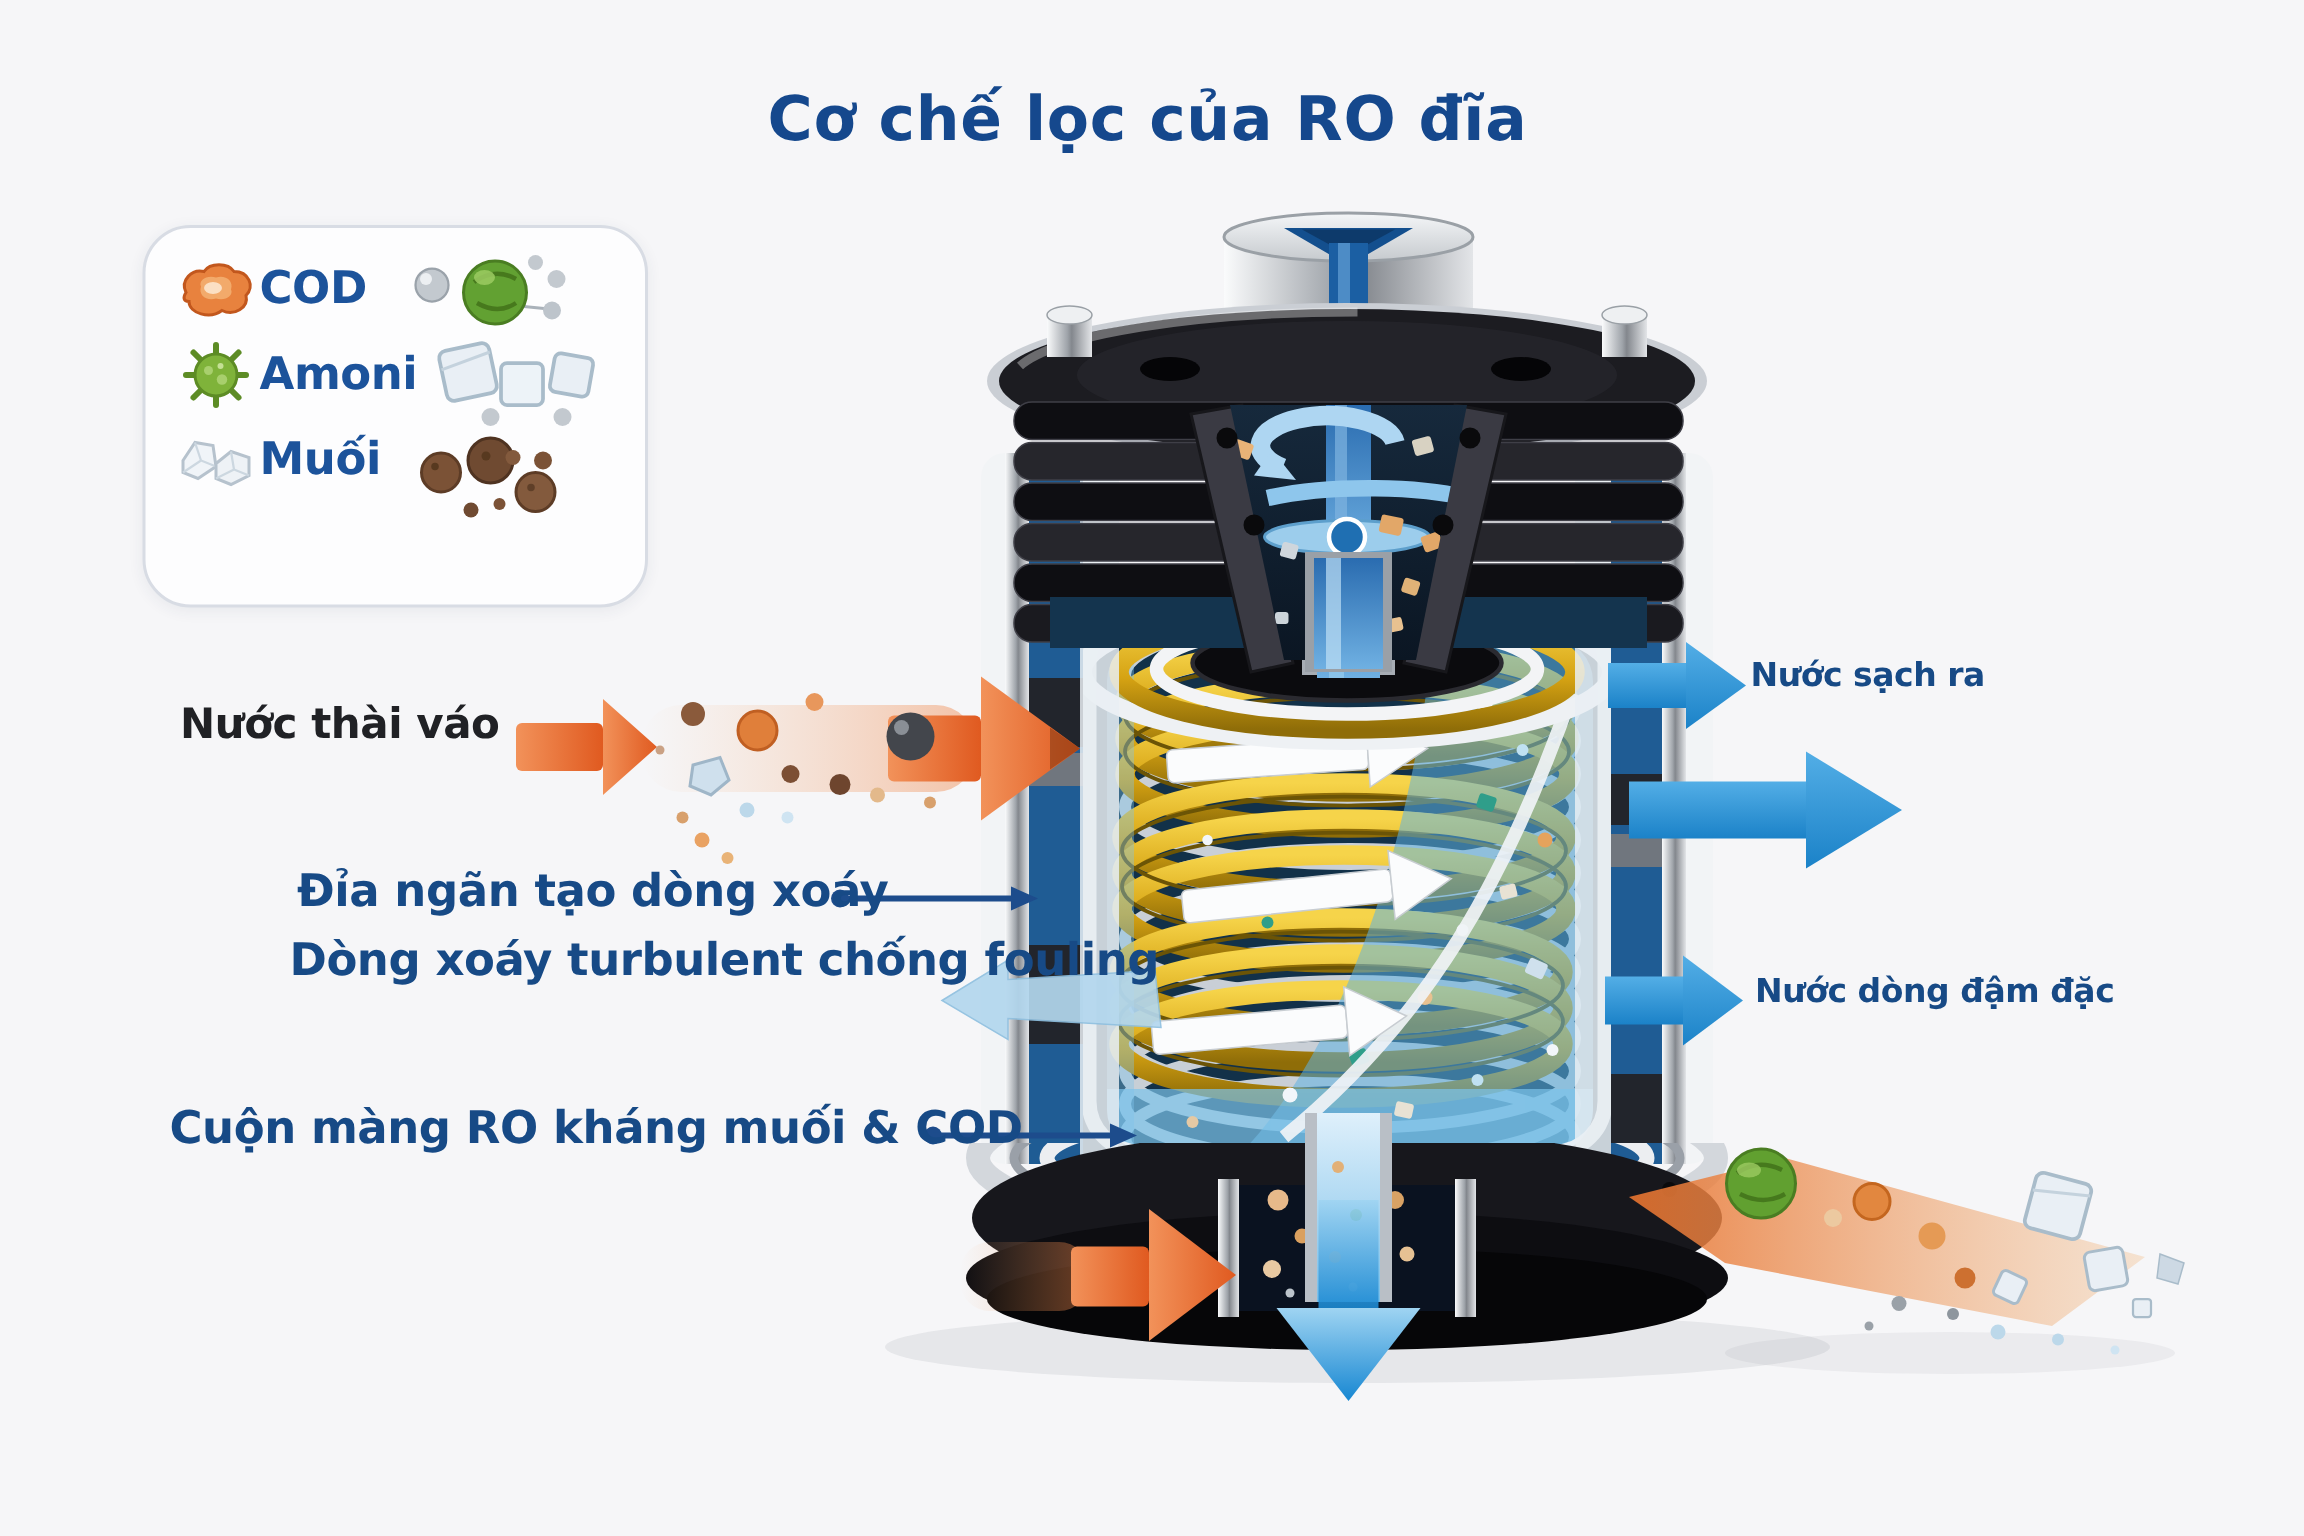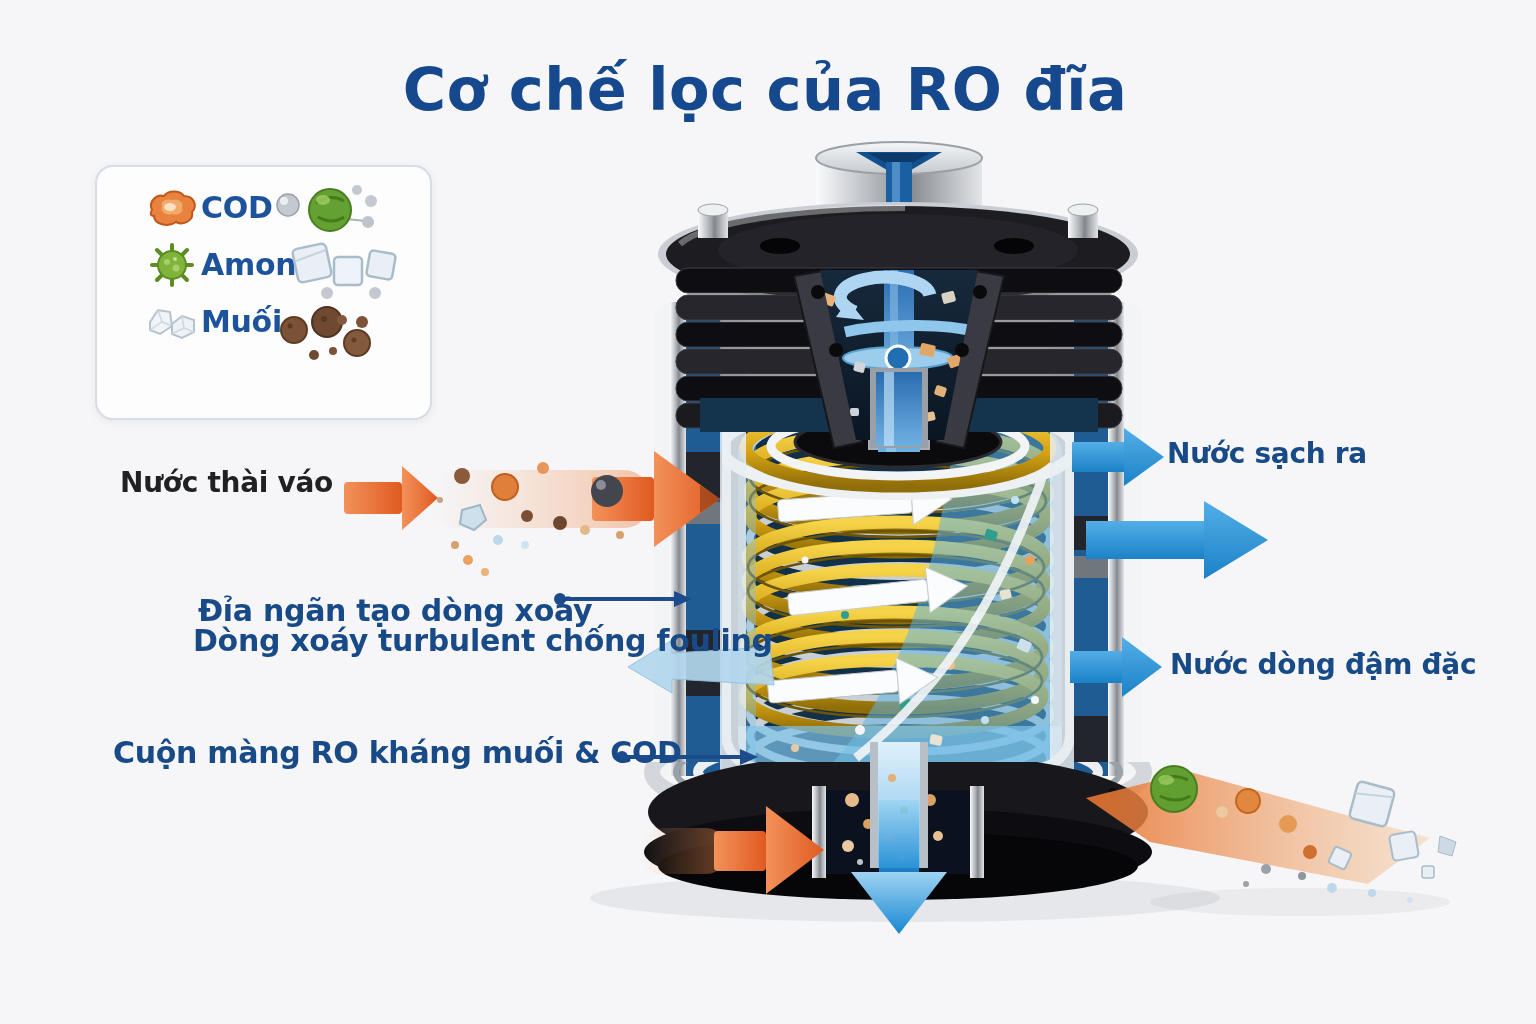--- a/index.html
+++ b/index.html
@@ -5,28 +5,28 @@
   :root{
     --background:#f6f6f8; --title:#15488d; --label-blue:#174a86; --label-dark:#202125;
     --legend-label:#1c539b; --orange-arrow:#e4632b; --blue-arrow:#2293dc;
     --light-blue-arrow:#b3d7ee; --callout-line:#1d4c8c;
   }
   html,body{margin:0;padding:0;}
   .stage{position:relative;width:1536px;height:1024px;background:var(--background);
     overflow:hidden;font-family:"DejaVu Sans","Liberation Sans",sans-serif;}
   .artwork{position:absolute;left:0;top:0;width:1536px;height:1024px;}
   .lbl{position:absolute;white-space:nowrap;z-index:5;line-height:1.15;}
-  .title{left:765px;top:56px;transform:translateX(-50%);font-size:59px;font-weight:700;
+  .title{left:765px;top:56px;transform:translateX(-50%);font-size:41px;font-weight:700;
     color:var(--title);letter-spacing:.5px;}
   .lbl-dark{color:var(--label-dark);font-weight:600;font-size:28px;letter-spacing:-.3px;}
   .lbl-blue{color:var(--label-blue);font-weight:600;font-size:30px;letter-spacing:-.3px;}
-  .lbl-blue-bold{color:var(--label-blue);font-weight:700;font-size:28px;letter-spacing:-.3px;}
-  .legend{position:absolute;left:95px;top:165px;width:337px;height:255px;z-index:4;
-    background:#fdfdfe;border:2px solid #d8dce4;border-radius:18px;
-    box-shadow:0 2px 10px rgba(40,60,90,.07);box-sizing:border-box;padding-top:12px;padding-left:28px;}
+  .lbl-blue-bold{color:var(--label-blue);font-weight:700;font-size:22px;letter-spacing:-.3px;}
+  .legend{position:absolute;left:95px;top:150px;width:337px;height:255px;z-index:4;
+    background:#fdfdfe;border:2px solid #d8dce4;border-radius:32px;
+    box-shadow:0 2px 10px rgba(40,60,90,.07);box-sizing:border-box;padding-top:12px;}
   .legend-row{display:flex;align-items:center;height:57px;padding-left:18px;}
   .legend-icon{width:58px;display:flex;justify-content:center;align-items:center;flex:0 0 58px;}
   .legend-label{color:var(--legend-label);font-weight:700;font-size:30px;letter-spacing:-.3px;}
   .legend-decor{position:absolute;right:6px;top:6px;pointer-events:none;}
 </style>
 </head>
 <body>
 
 <div class="stage">
 
@@ -502,19 +502,19 @@
           <circle cx="109" cy="178" r="4" fill="#7b5236"></circle>
       <circle cx="66" cy="153" r="2.5" fill="#57391f"></circle>
           <circle cx="100" cy="146" r="3" fill="#57391f"></circle>
       <circle cx="130" cy="167" r="2.5" fill="#5f3f28"></circle>
     </g>
   </svg>
 </div>
 
 <div class="lbl title">Cơ chế lọc của RO đĩa</div>
 <div class="lbl lbl-dark" style="left:120px;top:467px;">Nước thài váo</div>
-<div class="lbl lbl-blue" style="left:198px;top:578px;margin-top:16px;">Đỉa ngãn tạo dòng xoáy</div>
+<div class="lbl lbl-blue" style="left:198px;top:578px;">Đỉa ngãn tạo dòng xoáy</div>
 <div class="lbl lbl-blue" style="left:193px;top:624px;">Dòng xoáy turbulent chống fouling</div>
 <div class="lbl lbl-blue" style="left:113px;top:736px;">Cuộn màng RO kháng muối &amp; COD</div>
 <div class="lbl lbl-blue-bold" style="left:1167px;top:438px;">Nước sạch ra</div>
 <div class="lbl lbl-blue-bold" style="left:1170px;top:649px;">Nước dòng đậm đặc</div>
 
 </div>
 
 </body></html>

